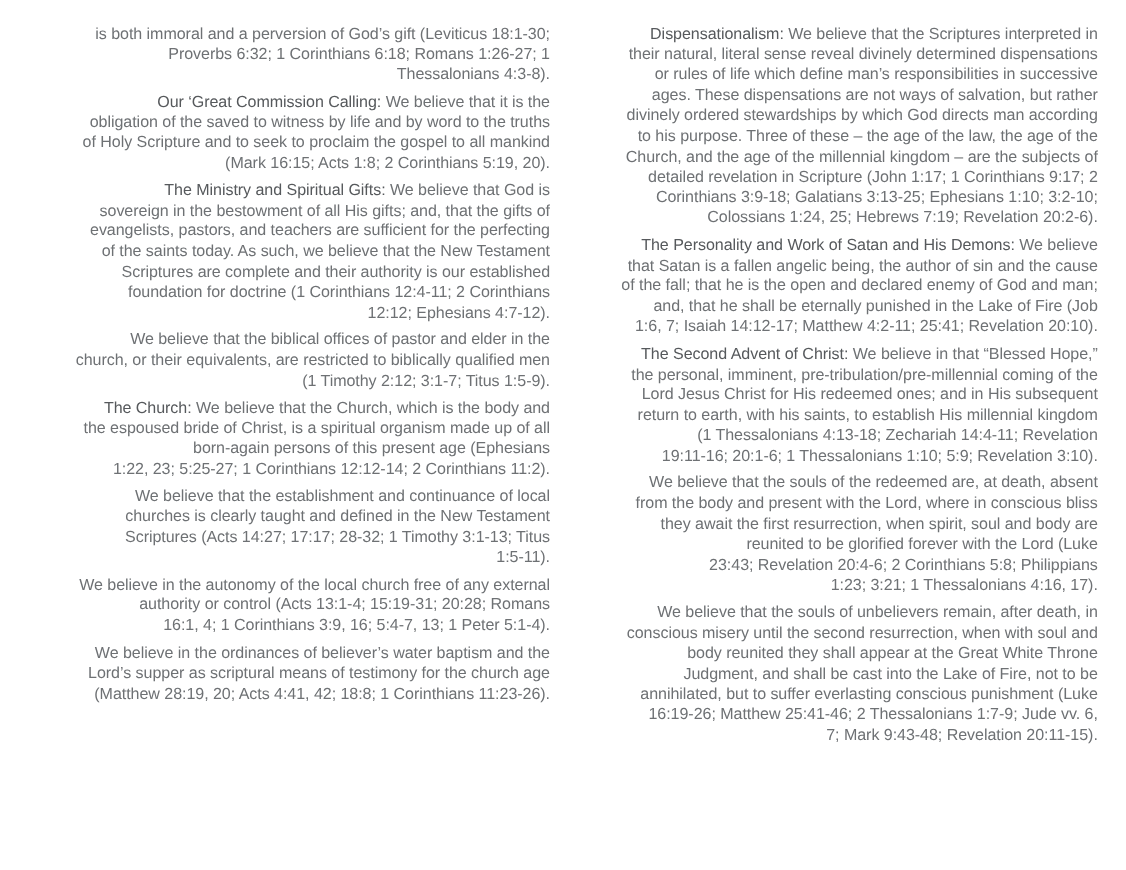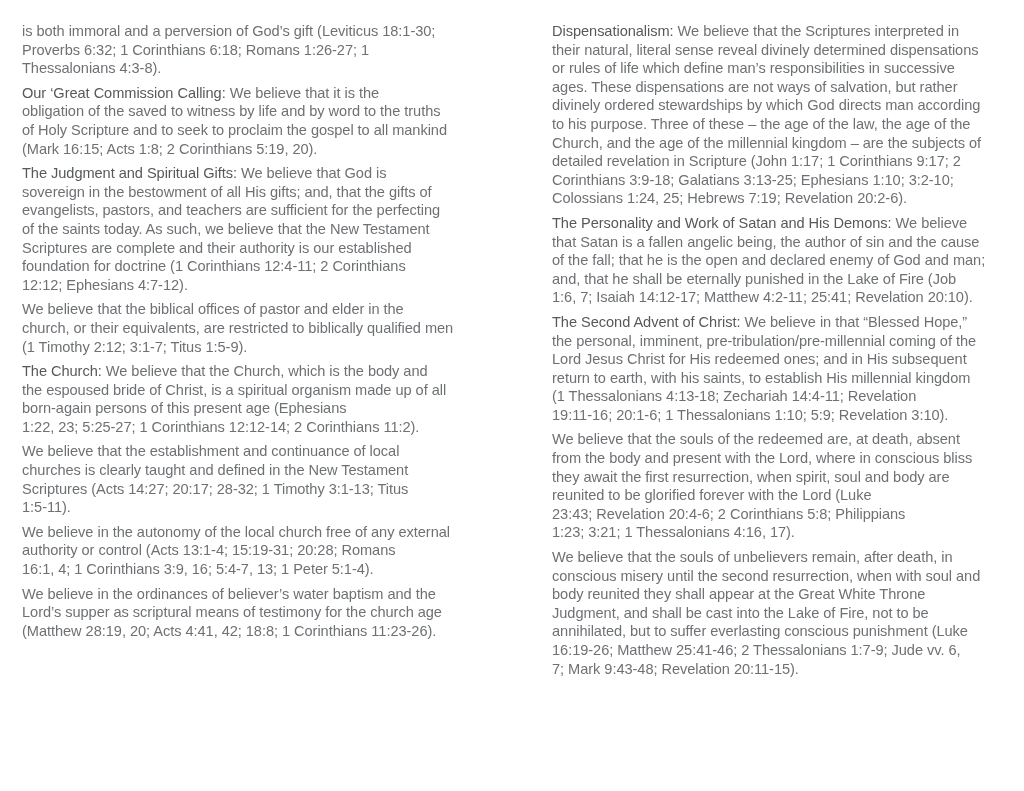--- a/index.html
+++ b/index.html
@@ -6,21 +6,22 @@
   body {
     width: 1024px;
     height: 791px;
     overflow: hidden;
     font-family: "Liberation Sans", "DejaVu Sans", sans-serif;
   }
   .page {
     display: flex;
     box-sizing: border-box;
     padding: 22px 10px 0 22px;
-    gap: 52px;
+    gap: 20px;
+    text-align: right;
   }
   .column { width: 478px; flex: 0 0 auto; }
   .para {
     margin: 0 0 6px 0;
     font-size: 14.6px;
     line-height: 18.6px;
     letter-spacing: -0.05px;
     color: var(--body-color, #6e7174);
     white-space: pre;
   }
@@ -34,37 +35,37 @@
 
 <div class="page">
   <section class="column">
       <p class="para"><span>is both immoral and a perversion of God’s gift (Leviticus 18:1-30;
 Proverbs 6:32; 1 Corinthians 6:18; Romans 1:26-27; 1
 Thessalonians 4:3-8).</span></p>
       <p class="para"><strong>Our ‘Great Commission Calling:</strong> <span>We believe that it is the
 obligation of the saved to witness by life and by word to the truths
 of Holy Scripture and to seek to proclaim the gospel to all mankind
 (Mark 16:15; Acts 1:8; 2 Corinthians 5:19, 20).</span></p>
-      <p class="para"><strong>The Judgment and Spiritual Gifts:</strong> <span>We believe that God is
+      <p class="para"><strong>The Ministry and Spiritual Gifts:</strong> <span>We believe that God is
 sovereign in the bestowment of all His gifts; and, that the gifts of
 evangelists, pastors, and teachers are sufficient for the perfecting
 of the saints today. As such, we believe that the New Testament
 Scriptures are complete and their authority is our established
 foundation for doctrine (1 Corinthians 12:4-11; 2 Corinthians
 12:12; Ephesians 4:7-12).</span></p>
       <p class="para"><span>We believe that the biblical offices of pastor and elder in the
 church, or their equivalents, are restricted to biblically qualified men
 (1 Timothy 2:12; 3:1-7; Titus 1:5-9).</span></p>
       <p class="para"><strong>The Church:</strong> <span>We believe that the Church, which is the body and
 the espoused bride of Christ, is a spiritual organism made up of all
 born-again persons of this present age (Ephesians
 1:22, 23; 5:25-27; 1 Corinthians 12:12-14; 2 Corinthians 11:2).</span></p>
       <p class="para"><span>We believe that the establishment and continuance of local
 churches is clearly taught and defined in the New Testament
-Scriptures (Acts 14:27; 20:17; 28-32; 1 Timothy 3:1-13; Titus
+Scriptures (Acts 14:27; 17:17; 28-32; 1 Timothy 3:1-13; Titus
 1:5-11).</span></p>
       <p class="para"><span>We believe in the autonomy of the local church free of any external
 authority or control (Acts 13:1-4; 15:19-31; 20:28; Romans
 16:1, 4; 1 Corinthians 3:9, 16; 5:4-7, 13; 1 Peter 5:1-4).</span></p>
       <p class="para"><span>We believe in the ordinances of believer’s water baptism and the
 Lord’s supper as scriptural means of testimony for the church age
 (Matthew 28:19, 20; Acts 4:41, 42; 18:8; 1 Corinthians 11:23-26).</span></p>
     </section>
   <section class="column">
       <p class="para"><strong>Dispensationalism:</strong> <span>We believe that the Scriptures interpreted in

